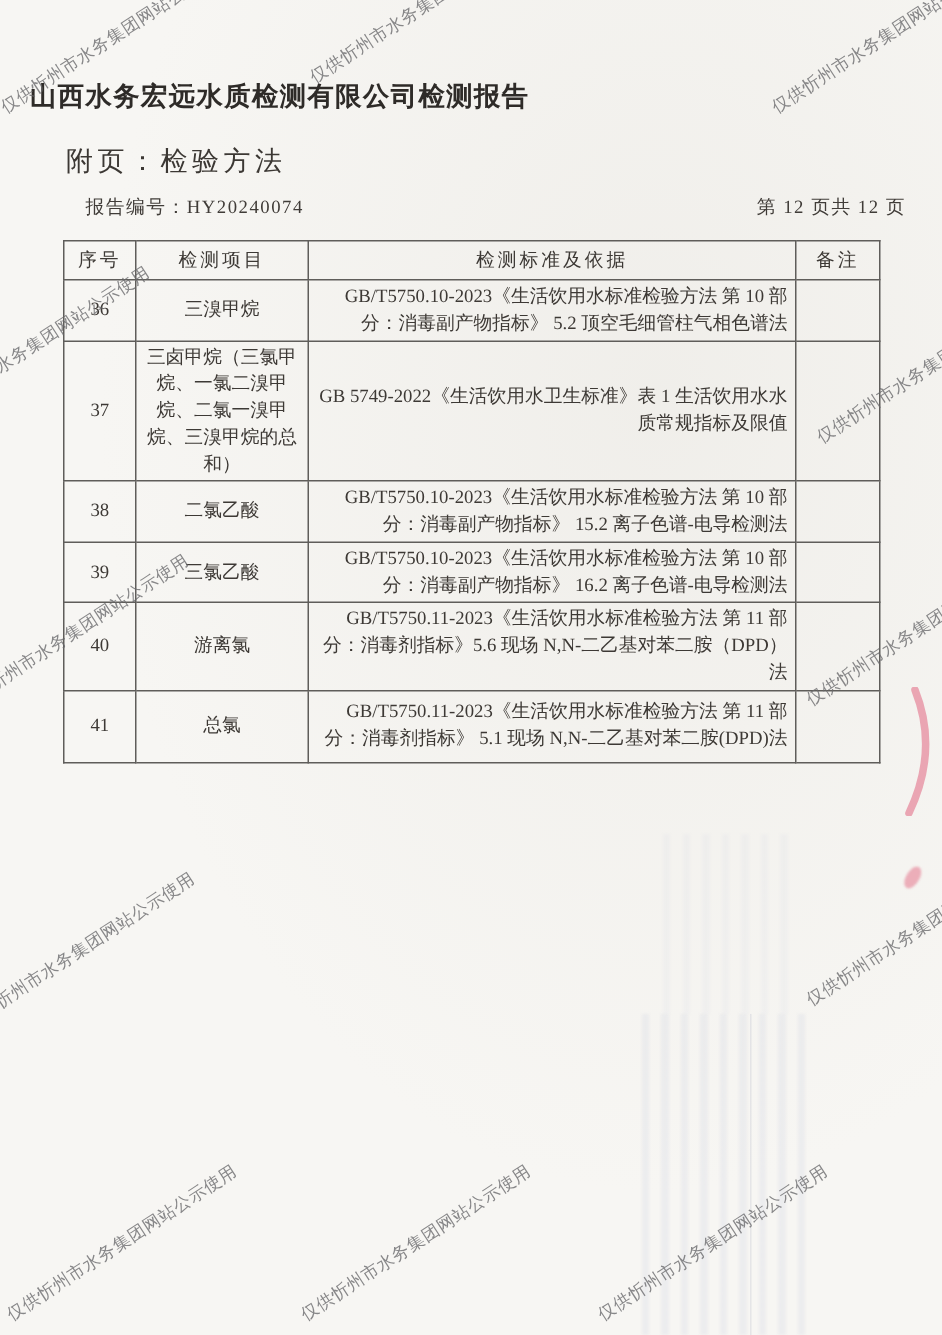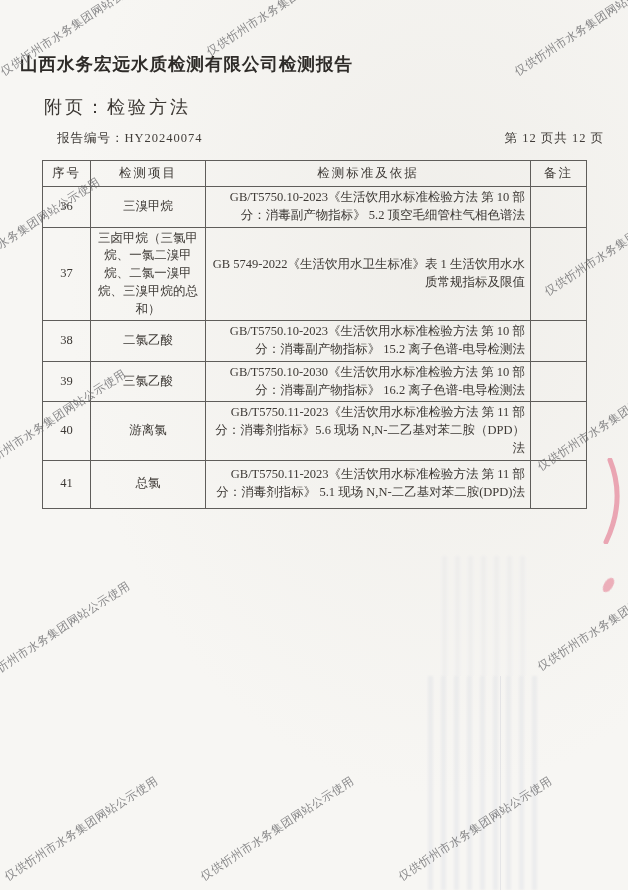--- a/index.html
+++ b/index.html
@@ -148,21 +148,21 @@
     </tr>
     <tr style="height:34px">
       <td class="no">38</td>
       <td class="item">二氯乙酸</td>
       <td class="std">GB/T5750.10-2023《生活饮用水标准检验方法 第 10 部分：消毒副产物指标》 15.2 离子色谱-电导检测法</td>
       <td class="rmk"></td>
     </tr>
     <tr style="height:34px">
       <td class="no">39</td>
       <td class="item">三氯乙酸</td>
-      <td class="std">GB/T5750.10-2030《生活饮用水标准检验方法 第 10 部分：消毒副产物指标》 16.2 离子色谱-电导检测法</td>
+      <td class="std">GB/T5750.10-2023《生活饮用水标准检验方法 第 10 部分：消毒副产物指标》 16.2 离子色谱-电导检测法</td>
       <td class="rmk"></td>
     </tr>
     <tr style="height:52px">
       <td class="no">40</td>
       <td class="item">游离氯</td>
       <td class="std">GB/T5750.11-2023《生活饮用水标准检验方法 第 11 部分：消毒剂指标》5.6 现场 N,N-二乙基对苯二胺（DPD）法</td>
       <td class="rmk"></td>
     </tr>
     <tr style="height:48px">
       <td class="no">41</td>

